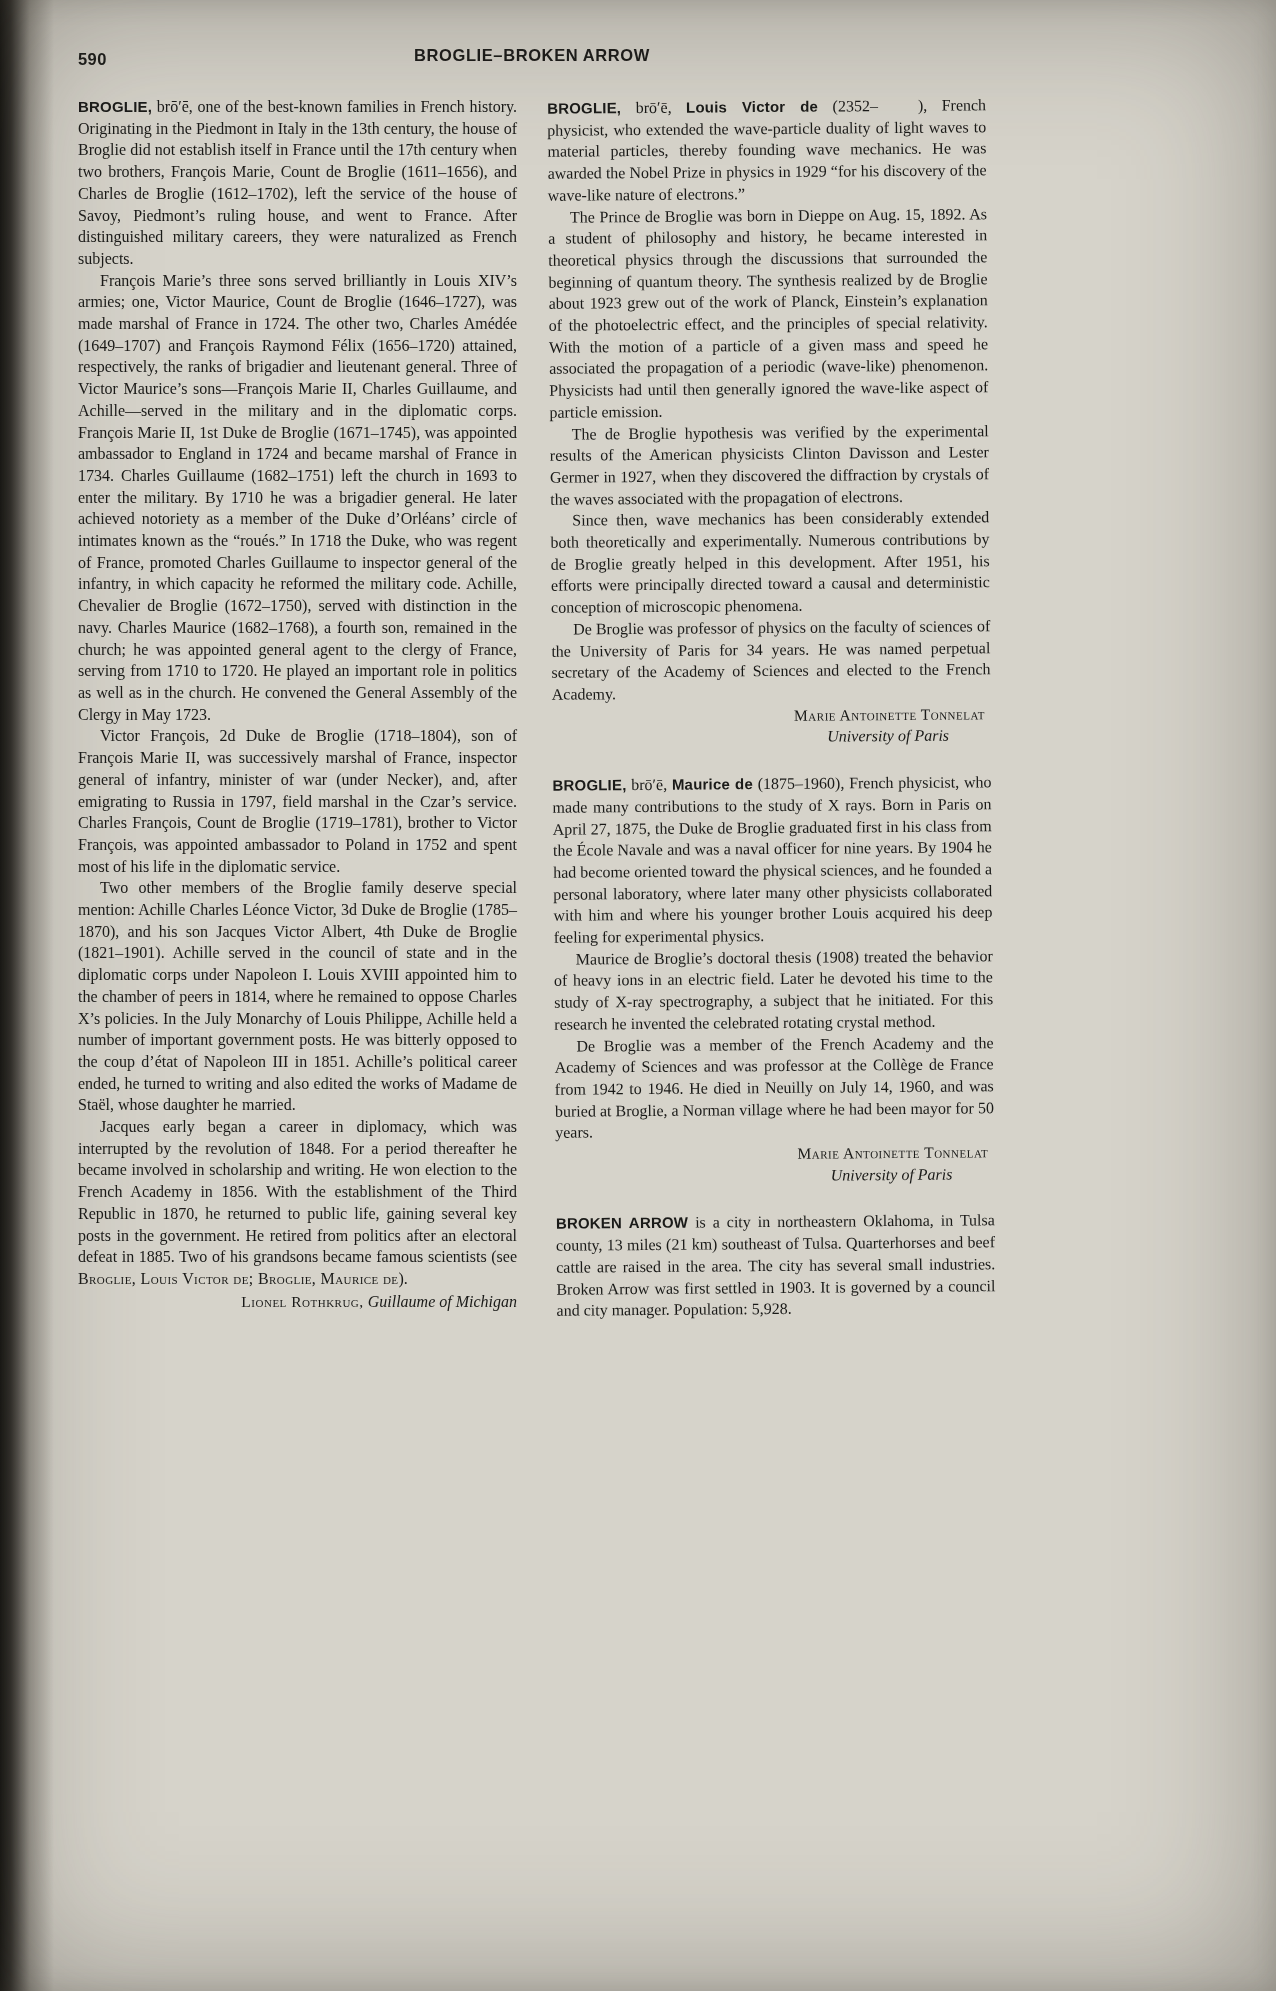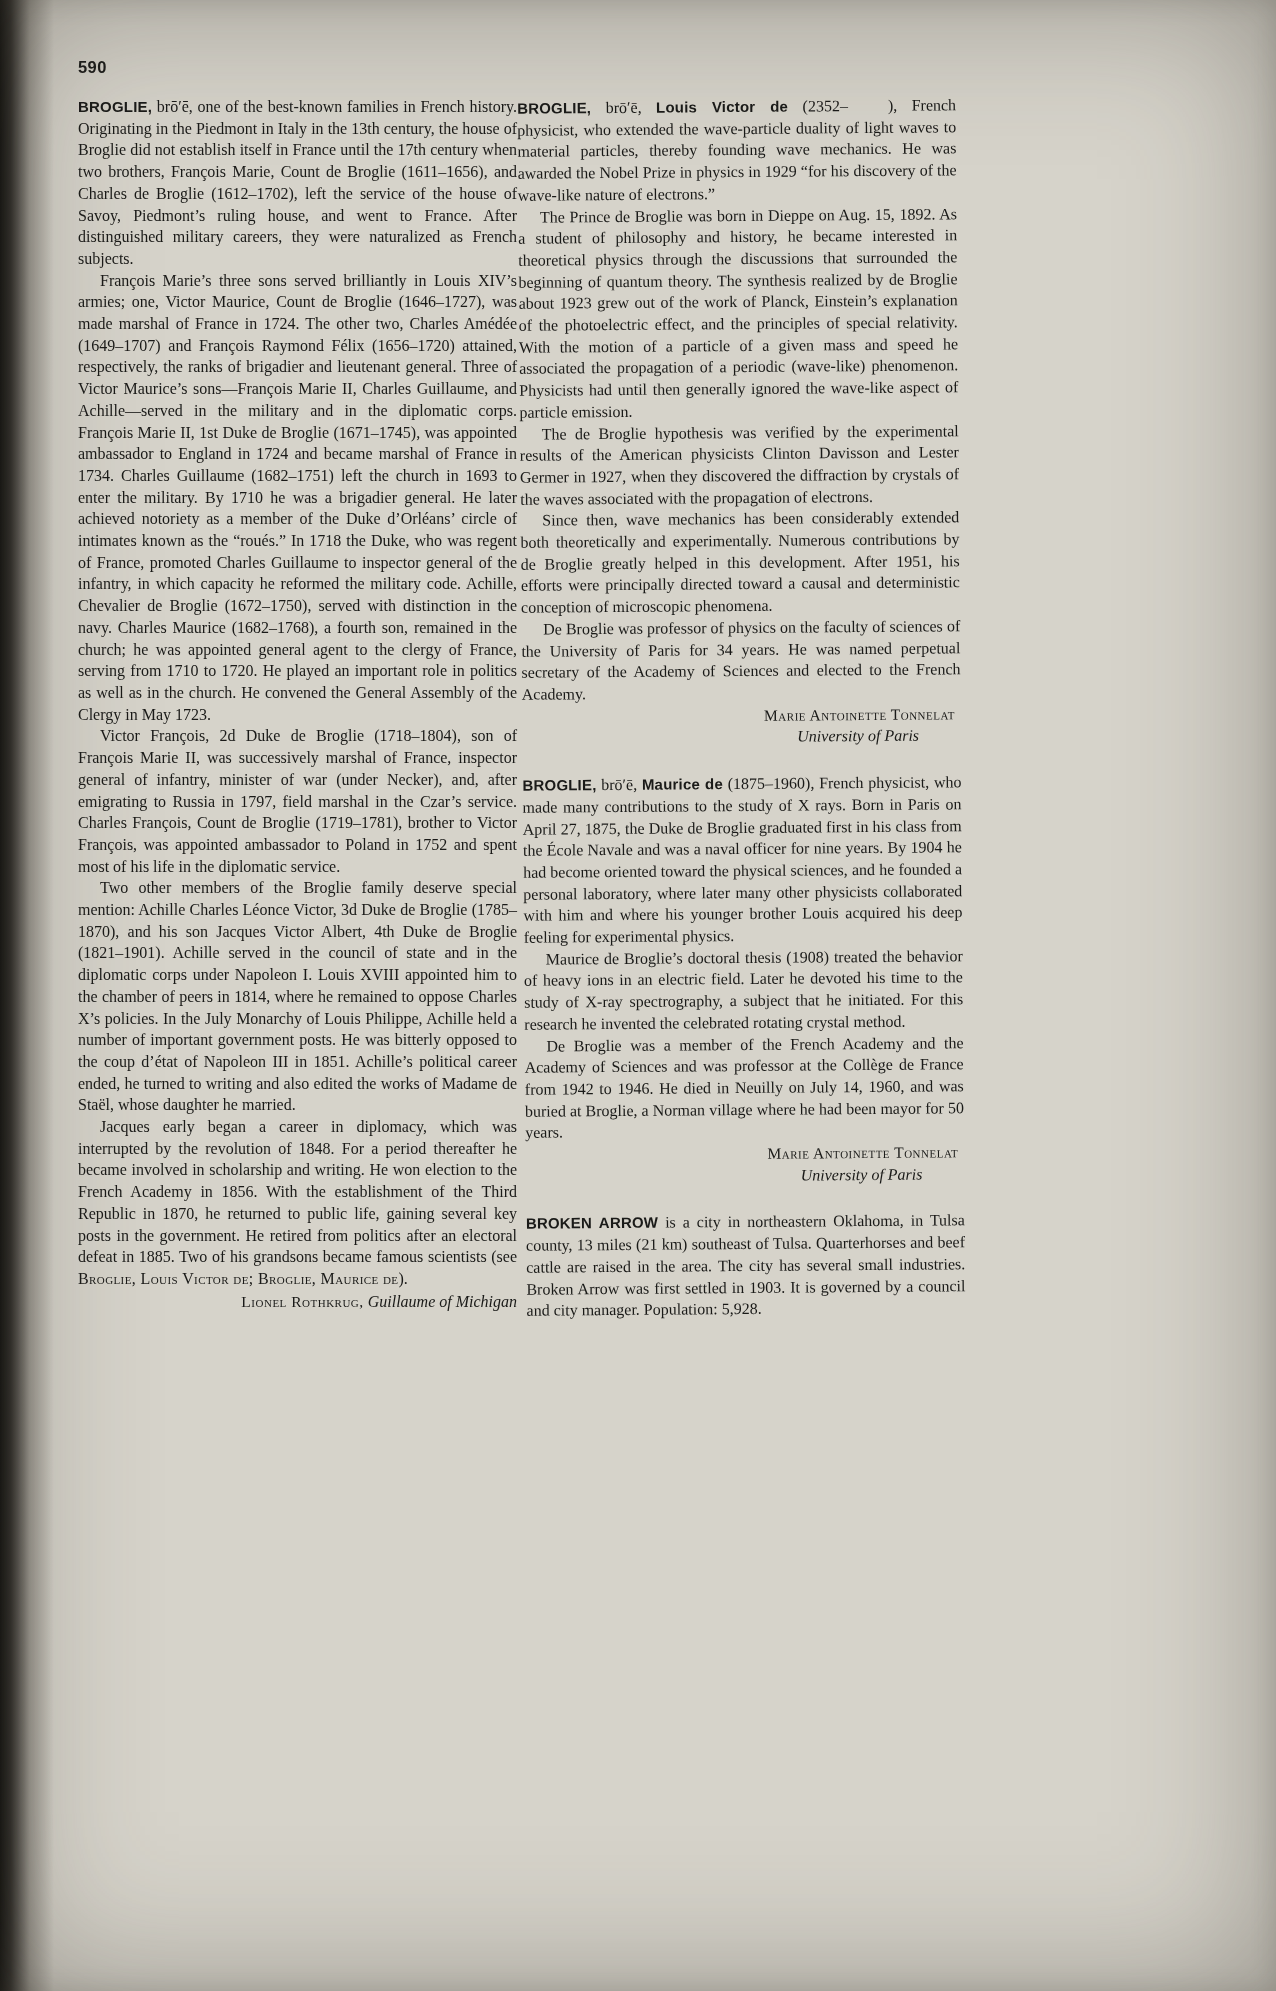--- a/index.html
+++ b/index.html
@@ -22,23 +22,23 @@
     background:linear-gradient(to right,#0d0d0b 0%,#2f2d29 20%,rgba(108,104,96,.55) 55%,rgba(0,0,0,0) 100%);
   }
   .content{
     position:absolute;left:78px;top:46px;width:908px;color:#1a1a18;z-index:2;
   }
   .pagehead{
     position:relative;height:22px;
     font-family:"Liberation Sans", sans-serif;font-weight:700;
     font-size:16.5px;letter-spacing:.4px;
   }
-  .pageno{position:absolute;left:0;top:12px;}
+  .pageno{position:absolute;left:0;top:4px;}
   .running{display:block;text-align:center;letter-spacing:.6px;}
-  .cols{display:flex;margin-top:28px;}
+  .cols{display:flex;gap:30px;margin-top:28px;}
   .col{width:439px;}
   .col-right{transform:rotate(-0.45deg);transform-origin:50% 0;}
   p{margin:0;font-size:16px;line-height:21.7px;text-align:justify;hyphens:auto;}
   p.ind{text-indent:22px;}
   .hw{
     font-family:"Liberation Sans", sans-serif;font-weight:700;
     font-size:15px;letter-spacing:.2px;
   }
   .sc{font-variant:small-caps;letter-spacing:.4px;}
   .article + .article{margin-top:25px;}
@@ -51,20 +51,21 @@
 </head>
 <body>
 
 <div class="page">
   <div class="spine"></div>
 
   <div class="content">
 
     <div class="pagehead">
       <span class="pageno">590</span>
+      <span class="running">BROGLIE–BROKEN ARROW</span>
     </div>
 
     <div class="cols">
 
       <div class="col col-left">
         <div class="article">
           <p><b class="hw">BROGLIE,</b><span> brō′ē, </span><span>one of the best-known families in French history. Originating in the Piedmont in Italy in the 13th century, the house of Broglie did not establish itself in France until the 17th century when two brothers, François Marie, Count de Broglie (1611–1656), and Charles de Broglie (1612–1702), left the service of the house of Savoy, Piedmont’s ruling house, and went to France. After distinguished military careers, they were naturalized as French subjects.</span></p>
           <p class="ind">François Marie’s three sons served brilliantly in Louis XIV’s armies; one, Victor Maurice, Count de Broglie (1646–1727), was made marshal of France in 1724. The other two, Charles Amédée (1649–1707) and François Raymond Félix (1656–1720) attained, respectively, the ranks of brigadier and lieutenant general. Three of Victor Maurice’s sons—François Marie II, Charles Guillaume, and Achille—served in the military and in the diplomatic corps. François Marie II, 1st Duke de Broglie (1671–1745), was appointed ambassador to England in 1724 and became marshal of France in 1734. Charles Guillaume (1682–1751) left the church in 1693 to enter the military. By 1710 he was a brigadier general. He later achieved notoriety as a member of the Duke d’Orléans’ circle of intimates known as the “roués.” In 1718 the Duke, who was regent of France, promoted Charles Guillaume to inspector general of the infantry, in which capacity he reformed the military code. Achille, Chevalier de Broglie (1672–1750), served with distinction in the navy. Charles Maurice (1682–1768), a fourth son, remained in the church; he was appointed general agent to the clergy of France, serving from 1710 to 1720. He played an important role in politics as well as in the church. He convened the General Assembly of the Clergy in May 1723.</p>
           <p class="ind">Victor François, 2d Duke de Broglie (1718–1804), son of François Marie II, was successively marshal of France, inspector general of infantry, minister of war (under Necker), and, after emigrating to Russia in 1797, field marshal in the Czar’s service. Charles François, Count de Broglie (1719–1781), brother to Victor François, was appointed ambassador to Poland in 1752 and spent most of his life in the diplomatic service.</p>
           <p class="ind">Two other members of the Broglie family deserve special mention: Achille Charles Léonce Victor, 3d Duke de Broglie (1785–1870), and his son Jacques Victor Albert, 4th Duke de Broglie (1821–1901). Achille served in the council of state and in the diplomatic corps under Napoleon I. Louis XVIII appointed him to the chamber of peers in 1814, where he remained to oppose Charles X’s policies. In the July Monarchy of Louis Philippe, Achille held a number of important government posts. He was bitterly opposed to the coup d’état of Napoleon III in 1851. Achille’s political career ended, he turned to writing and also edited the works of Madame de Staël, whose daughter he married.</p>

